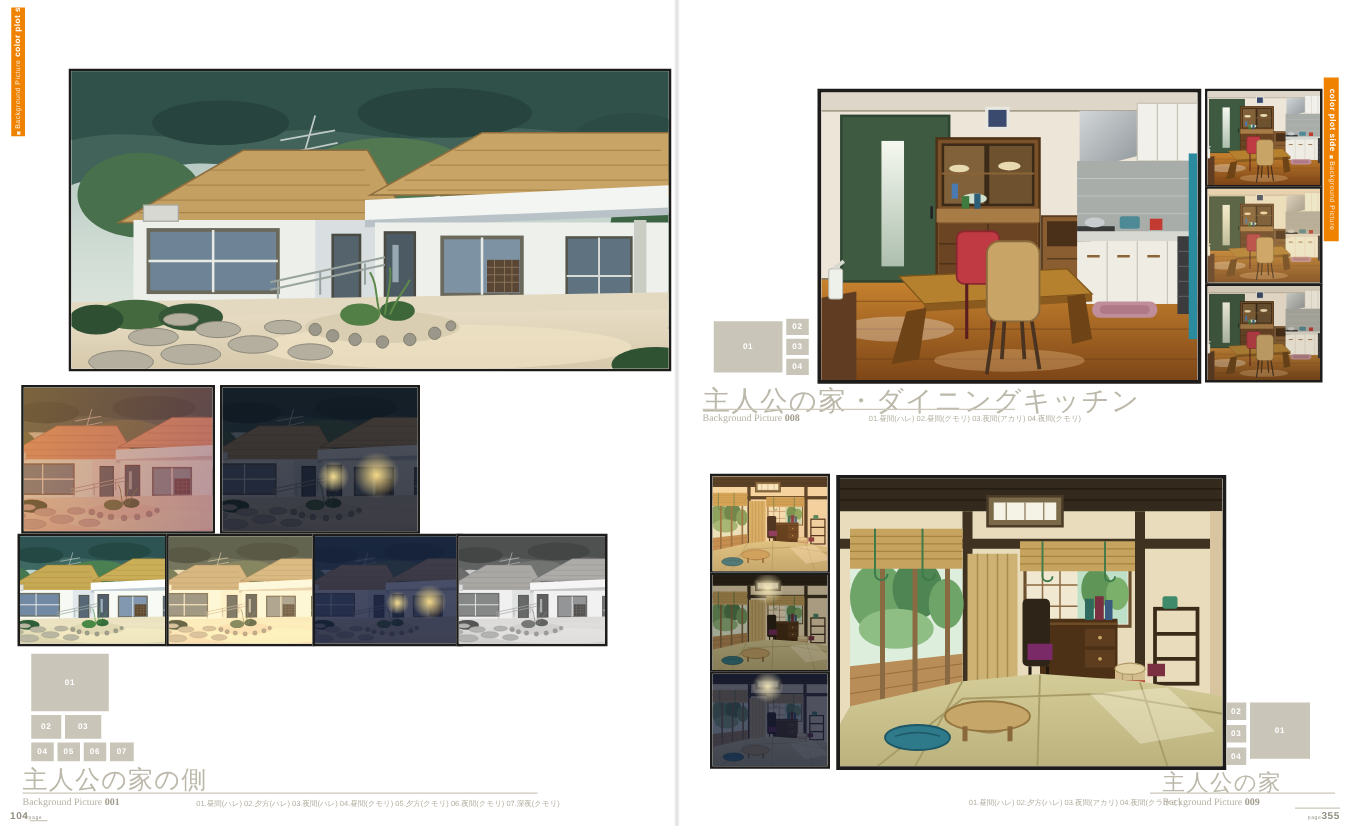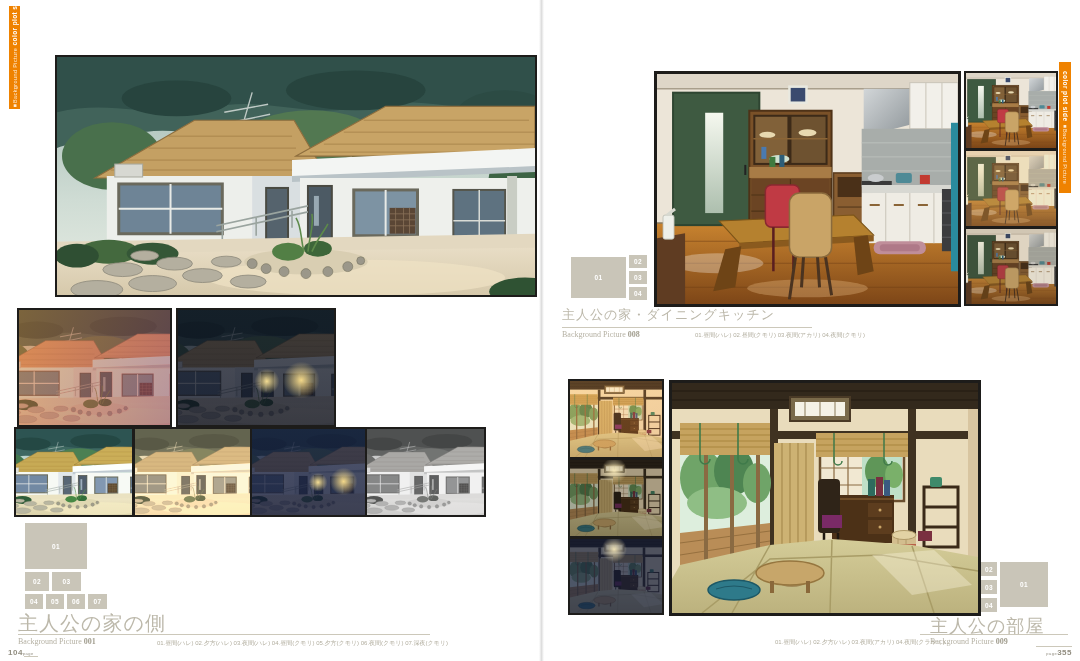--- a/index.html
+++ b/index.html
@@ -374,21 +374,21 @@
   <svg class="f-kt3" viewBox="0 0 300 232" preserveAspectRatio="xMidYMid slice" xmlns="http://www.w3.org/2000/svg" xmlns:xlink="http://www.w3.org/1999/xlink">
       <use href="#sc-kitchen" xlink:href="#sc-kitchen"></use>
     </svg>
 </div>
 
 <div class="lg" style="left:571px;top:257px;width:55px;height:41px">01</div>
 <div class="lg" style="left:629px;top:255px;width:18px;height:13px">02</div>
 <div class="lg" style="left:629px;top:271px;width:18px;height:13px">03</div>
 <div class="lg" style="left:629px;top:287px;width:18px;height:13px">04</div>
 
-<div class="jtitle" style="left:562px;top:306px;font-size:13px">主人公の家・ダイニングキッチン</div>
+<div class="jtitle" style="left:562px;top:306px;font-size:22px">主人公の家・ダイニングキッチン</div>
 <div class="rule" style="left:562px;top:327px;width:250px"></div>
 <div class="sub" style="left:562px;top:330px"><span>Background Picture </span><b>008</b></div>
 <div class="cap" style="left:695px;top:331px">01.昼間(ハレ)  02.昼間(クモリ)  03.夜間(アカリ)  04.夜間(クモリ)</div>
 
 <div class="img-frame" style="left:568px;top:379px;width:92px;height:76px">
   <svg class="f-rm1" viewBox="0 0 306 230" preserveAspectRatio="xMidYMid slice" xmlns="http://www.w3.org/2000/svg" xmlns:xlink="http://www.w3.org/1999/xlink">
       <use href="#sc-room" xlink:href="#sc-room"></use>
     </svg>
   <div class="ov ov-rmwarm"></div>
 </div>
@@ -410,21 +410,21 @@
   <svg viewBox="0 0 306 230" preserveAspectRatio="xMidYMid slice" xmlns="http://www.w3.org/2000/svg" xmlns:xlink="http://www.w3.org/1999/xlink">
       <use href="#sc-room" xlink:href="#sc-room"></use>
     </svg>
 </div>
 
 <div class="lg" style="left:981px;top:562px;width:16px;height:14px">02</div>
 <div class="lg" style="left:981px;top:580px;width:16px;height:14px">03</div>
 <div class="lg" style="left:981px;top:598px;width:16px;height:14px">04</div>
 <div class="lg" style="left:1000px;top:562px;width:48px;height:45px">01</div>
 
-<div class="jtitle" style="left:930px;top:614px;font-size:18px">主人公の部屋</div>
+<div class="jtitle" style="left:930px;top:614px;font-size:18px">主人公の家</div>
 <div class="rule" style="left:920px;top:634px;width:148px"></div>
 <div class="sub" style="left:930px;top:637px"><span>Background Picture </span><b>009</b></div>
 <div class="cap" style="left:775px;top:638px">01.昼間(ハレ)  02.夕方(ハレ)  03.夜間(アカリ)  04.夜間(クラヤミ)</div>
 
 <div class="pnum" style="left:8px;top:648px"><span>104</span><span class="pword">page</span></div>
 <div class="rule" style="left:24px;top:656px;width:14px"></div>
 <div class="rule" style="left:1036px;top:646px;width:36px"></div>
 <div class="pnum" style="left:1030px;top:648px;width:42px;text-align:right"><span class="pword">page</span><span>355</span></div>
 
 </body></html>

